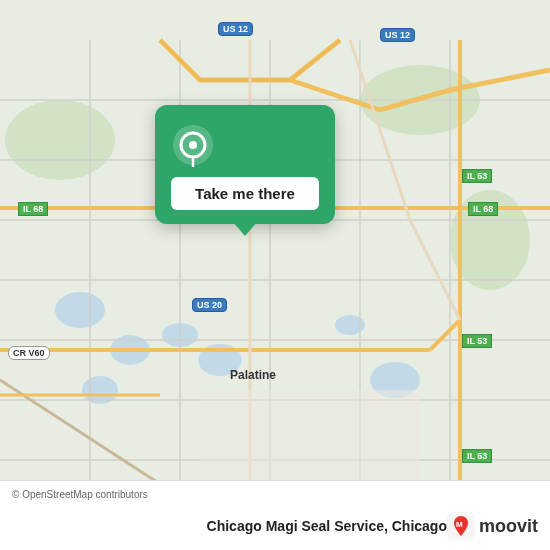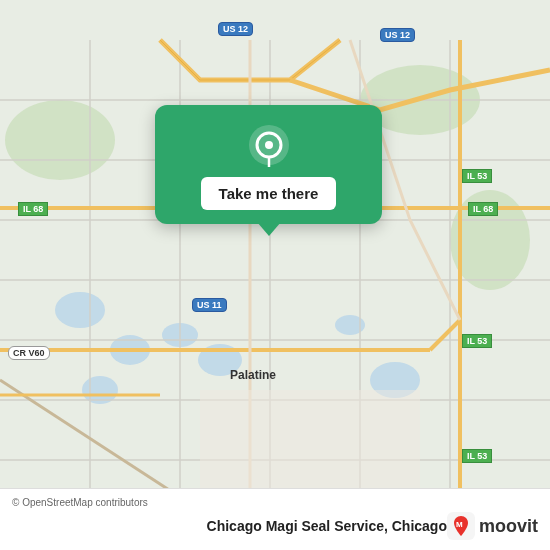--- a/index.html
+++ b/index.html
@@ -26,26 +26,25 @@
       inset: 0;
       width: 100%;
       height: 100%;
     }
 
     
     .popup-card {
       position: absolute;
       top: 105px;
       left: 155px;
-      width: 227px;
+      width: 180px;
       background: #2ea66a;
       border-radius: 12px;
       display: flex;
       flex-direction: column;
-      align-items: center;
       padding: 18px 16px 14px;
       box-shadow: 0 4px 16px rgba(0,0,0,0.25);
       z-index: 10;
     }
 
     .popup-card::after {
       content: '';
       position: absolute;
       bottom: -12px;
       left: 50%;
@@ -83,21 +82,21 @@
       right: 0;
       background: white;
       padding: 8px 12px 10px;
       z-index: 10;
       border-top: 1px solid #ddd;
     }
 
     .attribution {
       font-size: 10px;
       color: #666;
-      margin-bottom: 4px;
+      margin-bottom: 12px;
     }
 
     .bottom-info {
       display: flex;
       align-items: center;
       justify-content: flex-end;
     }
 
     .location-name {
       font-size: 14px;
@@ -216,21 +215,21 @@
   </svg>
 
   <div class="road-label highway" style="top:22px; left:218px;">US 12</div>
   <div class="road-label highway" style="top:28px; left:380px;">US 12</div>
   <div class="road-label state" style="top:158px; left:18px;">IL 68</div>
   <div class="road-label state" style="top:158px; left:468px;">IL 68</div>
   <div class="road-label state" style="top:125px; left:462px;">IL 53</div>
   <div class="road-label state" style="top:290px; left:462px;">IL 53</div>
   <div class="road-label state" style="top:405px; left:462px;">IL 53</div>
   <div class="road-label state" style="top:492px; left:462px;">IL 53</div>
-  <div class="road-label highway" style="top:298px; left:192px;">US 11</div>
+  <div class="road-label highway" style="top:298px; left:192px;">US 20</div>
   <div class="road-label county" style="top:346px; left:8px;">CR V60</div>
 
   <div style="position:absolute; top:368px; left:230px; font-size:12px; color:#333; font-weight:600; z-index:5;">Palatine</div>
 
   <div class="popup-card">
 
     <svg class="pin-icon" viewBox="0 0 44 44" xmlns="http://www.w3.org/2000/svg">
       <circle cx="22" cy="22" r="20" fill="white" opacity="0.2"></circle>
       <circle cx="22" cy="22" r="12" fill="none" stroke="white" stroke-width="3"></circle>
       <circle cx="22" cy="22" r="4" fill="white"></circle>

